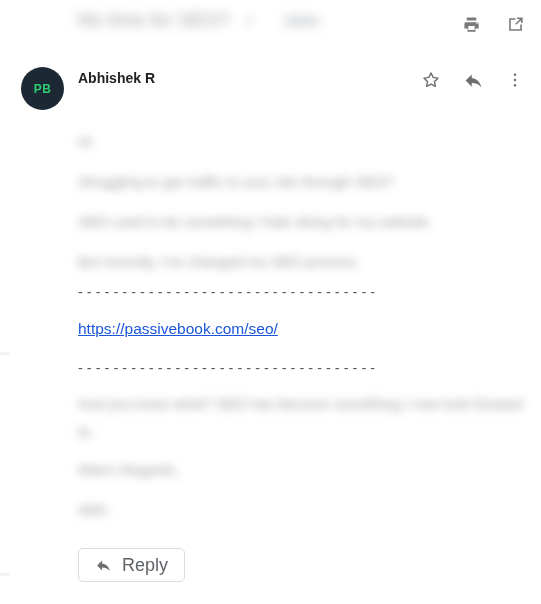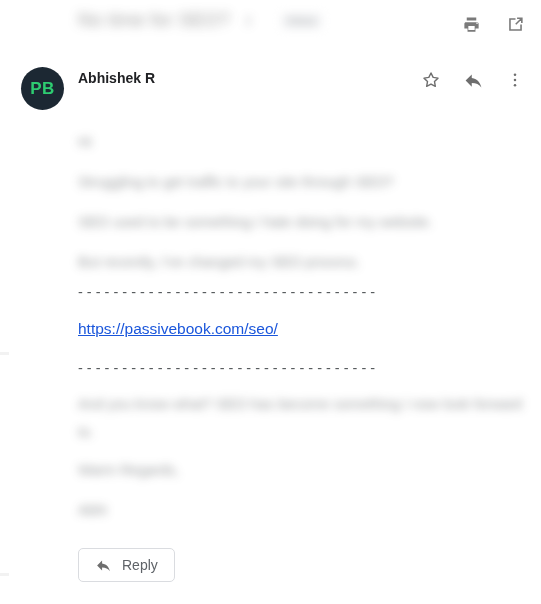--- a/index.html
+++ b/index.html
@@ -96,21 +96,21 @@
     position: absolute;
     left: 21px;
     top: 7px;
     width: 43px;
     height: 43px;
     border-radius: 50%;
     background: #1c2833;
     display: flex;
     align-items: center;
     justify-content: center;
-    font-size: 17px;
+    font-size: 12px;
     font-weight: 700;
     letter-spacing: 0.5px;
     color: #2ecc71;
     font-family: "Liberation Sans", sans-serif;
   }
   .sender-name {
     position: absolute;
     left: 78px;
     top: 10px;
     font-size: 14px;
@@ -182,21 +182,21 @@
     height: 34px;
     min-width: 86px;
     padding: 0 16px;
     border: 1px solid #dadce0;
     border-radius: 5px;
     background: #ffffff;
     display: flex;
     align-items: center;
     justify-content: center;
     gap: 10px;
-    font-size: 14px;
+    font-size: 18px;
     color: #5f6368;
     cursor: pointer;
     box-sizing: border-box;
   }
   .action-btn svg { display: block; flex: none; }
   .action-label { line-height: 1; }
 
   
   .edge-mark {
     position: absolute;

